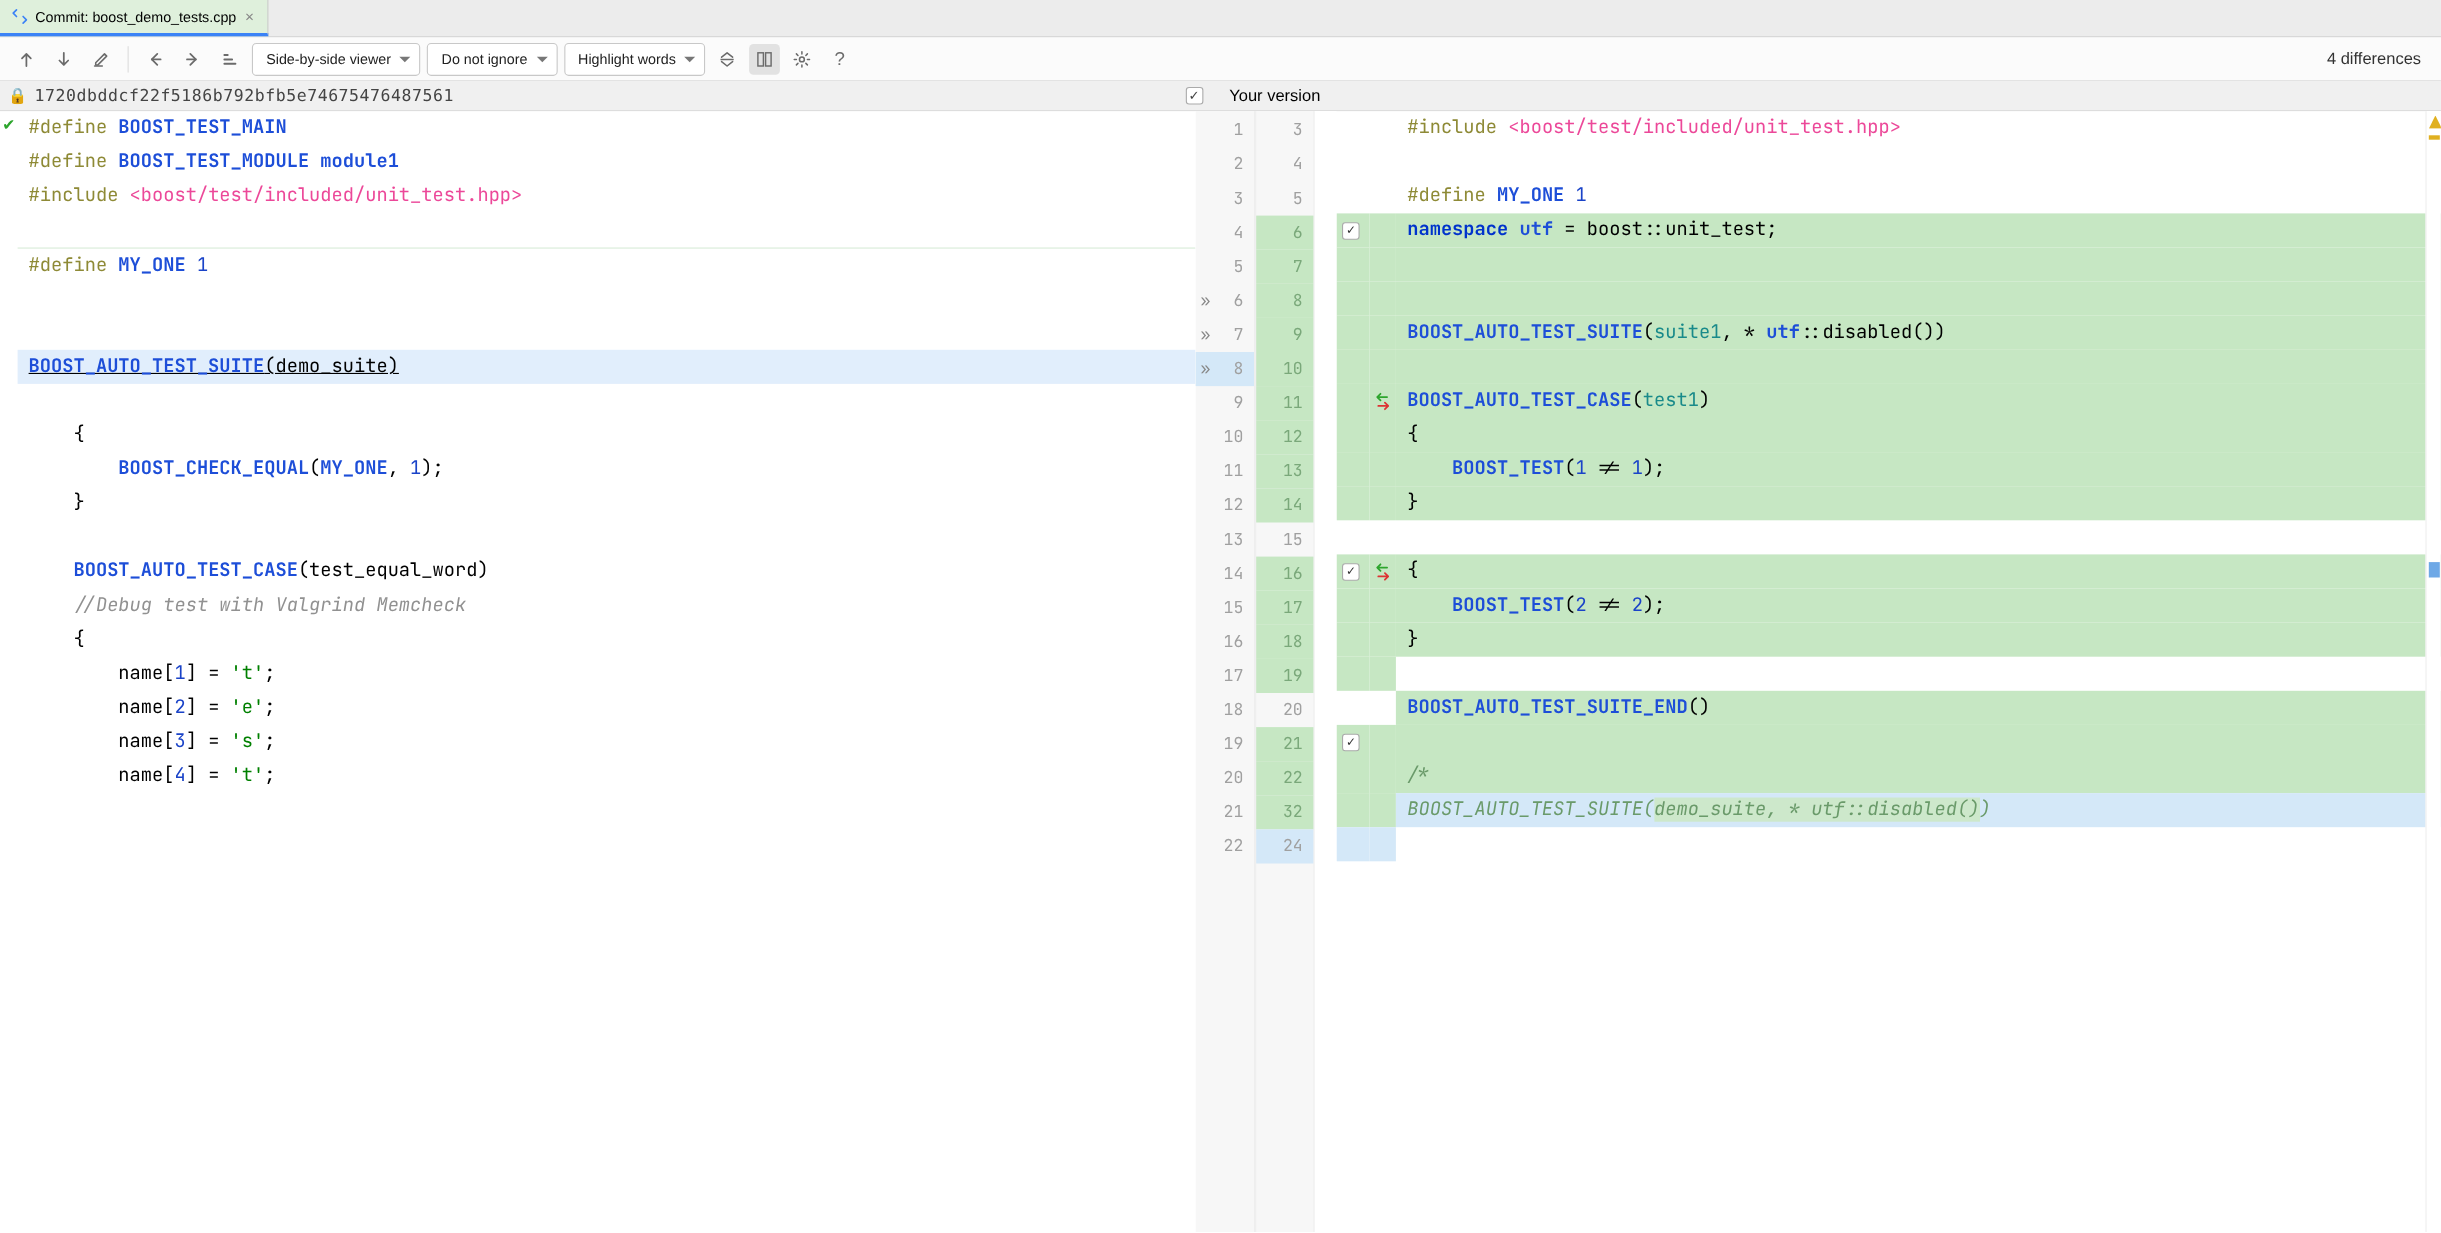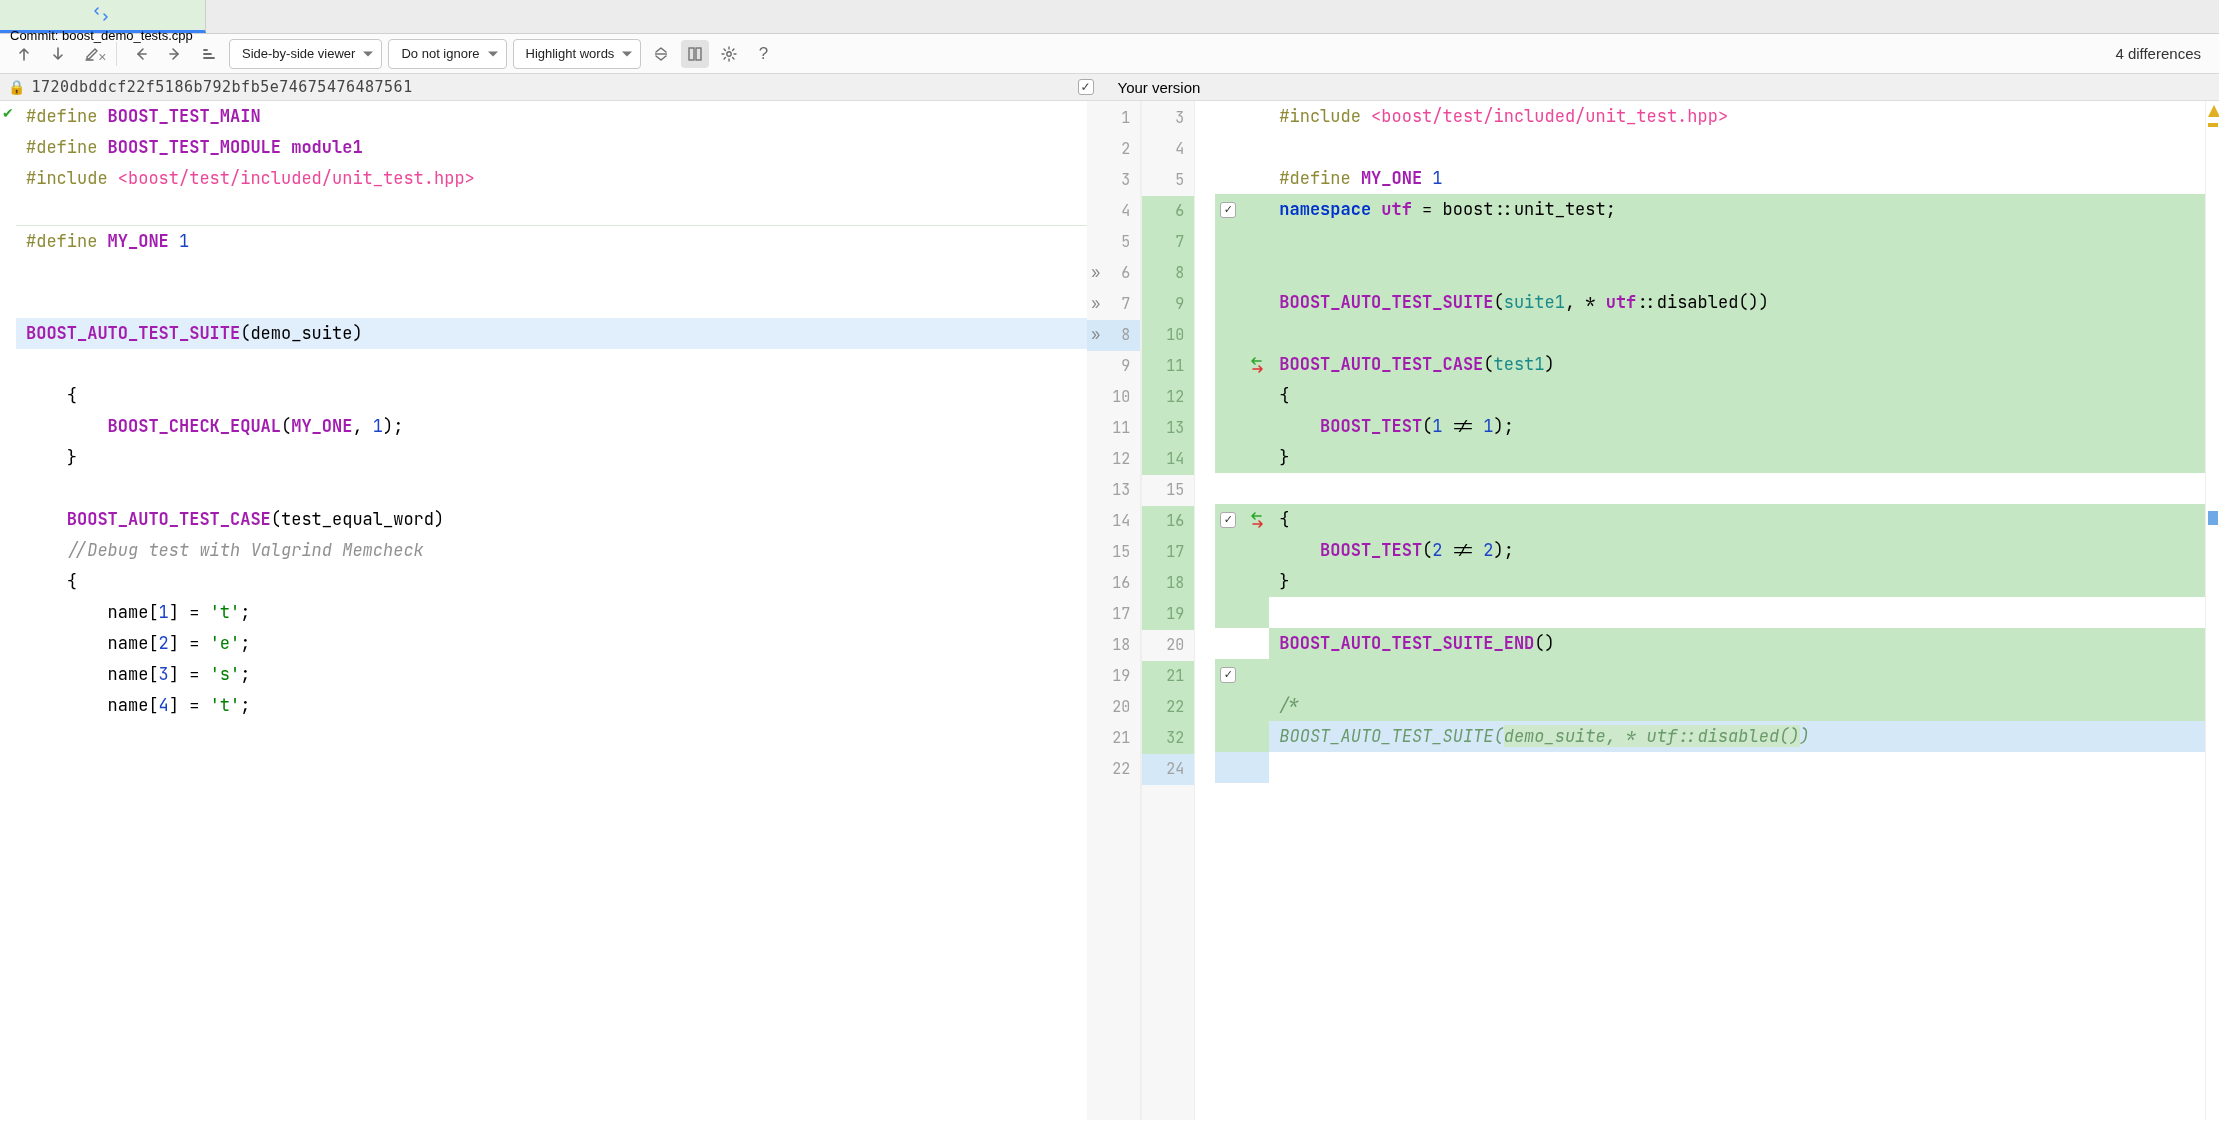--- a/index.html
+++ b/index.html
@@ -24,21 +24,20 @@
     display: flex;
     align-items: center;
     gap: 6px;
     padding: 6px 12px 6px 10px;
     background: #dff0dc;
     border-top: 1px solid #ccc;
     border-right: 1px solid #ccc;
     border-bottom: 3px solid #3b82f6;
     height: 34px;
     font-size: 13px;
-    flex-direction: column;
   }
   .tab .diff-icon {
     width: 16px; height: 16px;
     position: relative;
   }
   .tab .diff-icon svg { display:block; }
   .tab .close {
     font-size: 14px; color: #888; margin-left: 2px; cursor: pointer;
   }
 
@@ -142,37 +141,37 @@
   .gutter-l { border-left: none; }
   .ln { height: 31px; line-height: 31px; padding-right: 10px; position: relative; }
 
   .row {
     height: 31px; line-height: 31px;
     padding-left: 10px;
     white-space: pre;
     font-size: 17px;
     position: relative;
   }
-  .row.mod-l { background: #e1eefc; }
+  .row.mod-l { background: #e1eefc; text-decoration: underline; }
   .row.add-r { background: #c6e7c3; }
   .row.mod-r { background: #d4e8f8; }
 
   .ln.add { background: #c6e7c3; }
   .ln.mod { background: #d4e8f8; }
   .ln.addnum { color: #7aa87a; }
 
   
   .c-olive { color: #8e8a36; }
   .c-green { color: #ec4899; }
   .c-blue { color: #0033cc; font-weight: 600; }
   .c-keyword { color: #0033cc; font-weight: 600; }
   .c-num { color: #1a43c8; }
   .c-str { color: #008000; }
   .c-teal { color: #198a8a; }
-  .c-plain { color: #a21caf; font-weight: 600; margin-top: 20px; }
+  .c-plain { color: #1d4ed8; font-weight: 600; margin-top: 20px; }
   .c-comment { color: #919191; font-style: italic; }
   .c-commentg { color: #6a9a6a; font-style: italic; }
   .c-inlinehl { background: #cde8cb; }
   .middle .ln { text-align: right; }
 
   .chev {
     position: absolute;
     left: 4px;
     color: #888;
     font-size: 15px;

